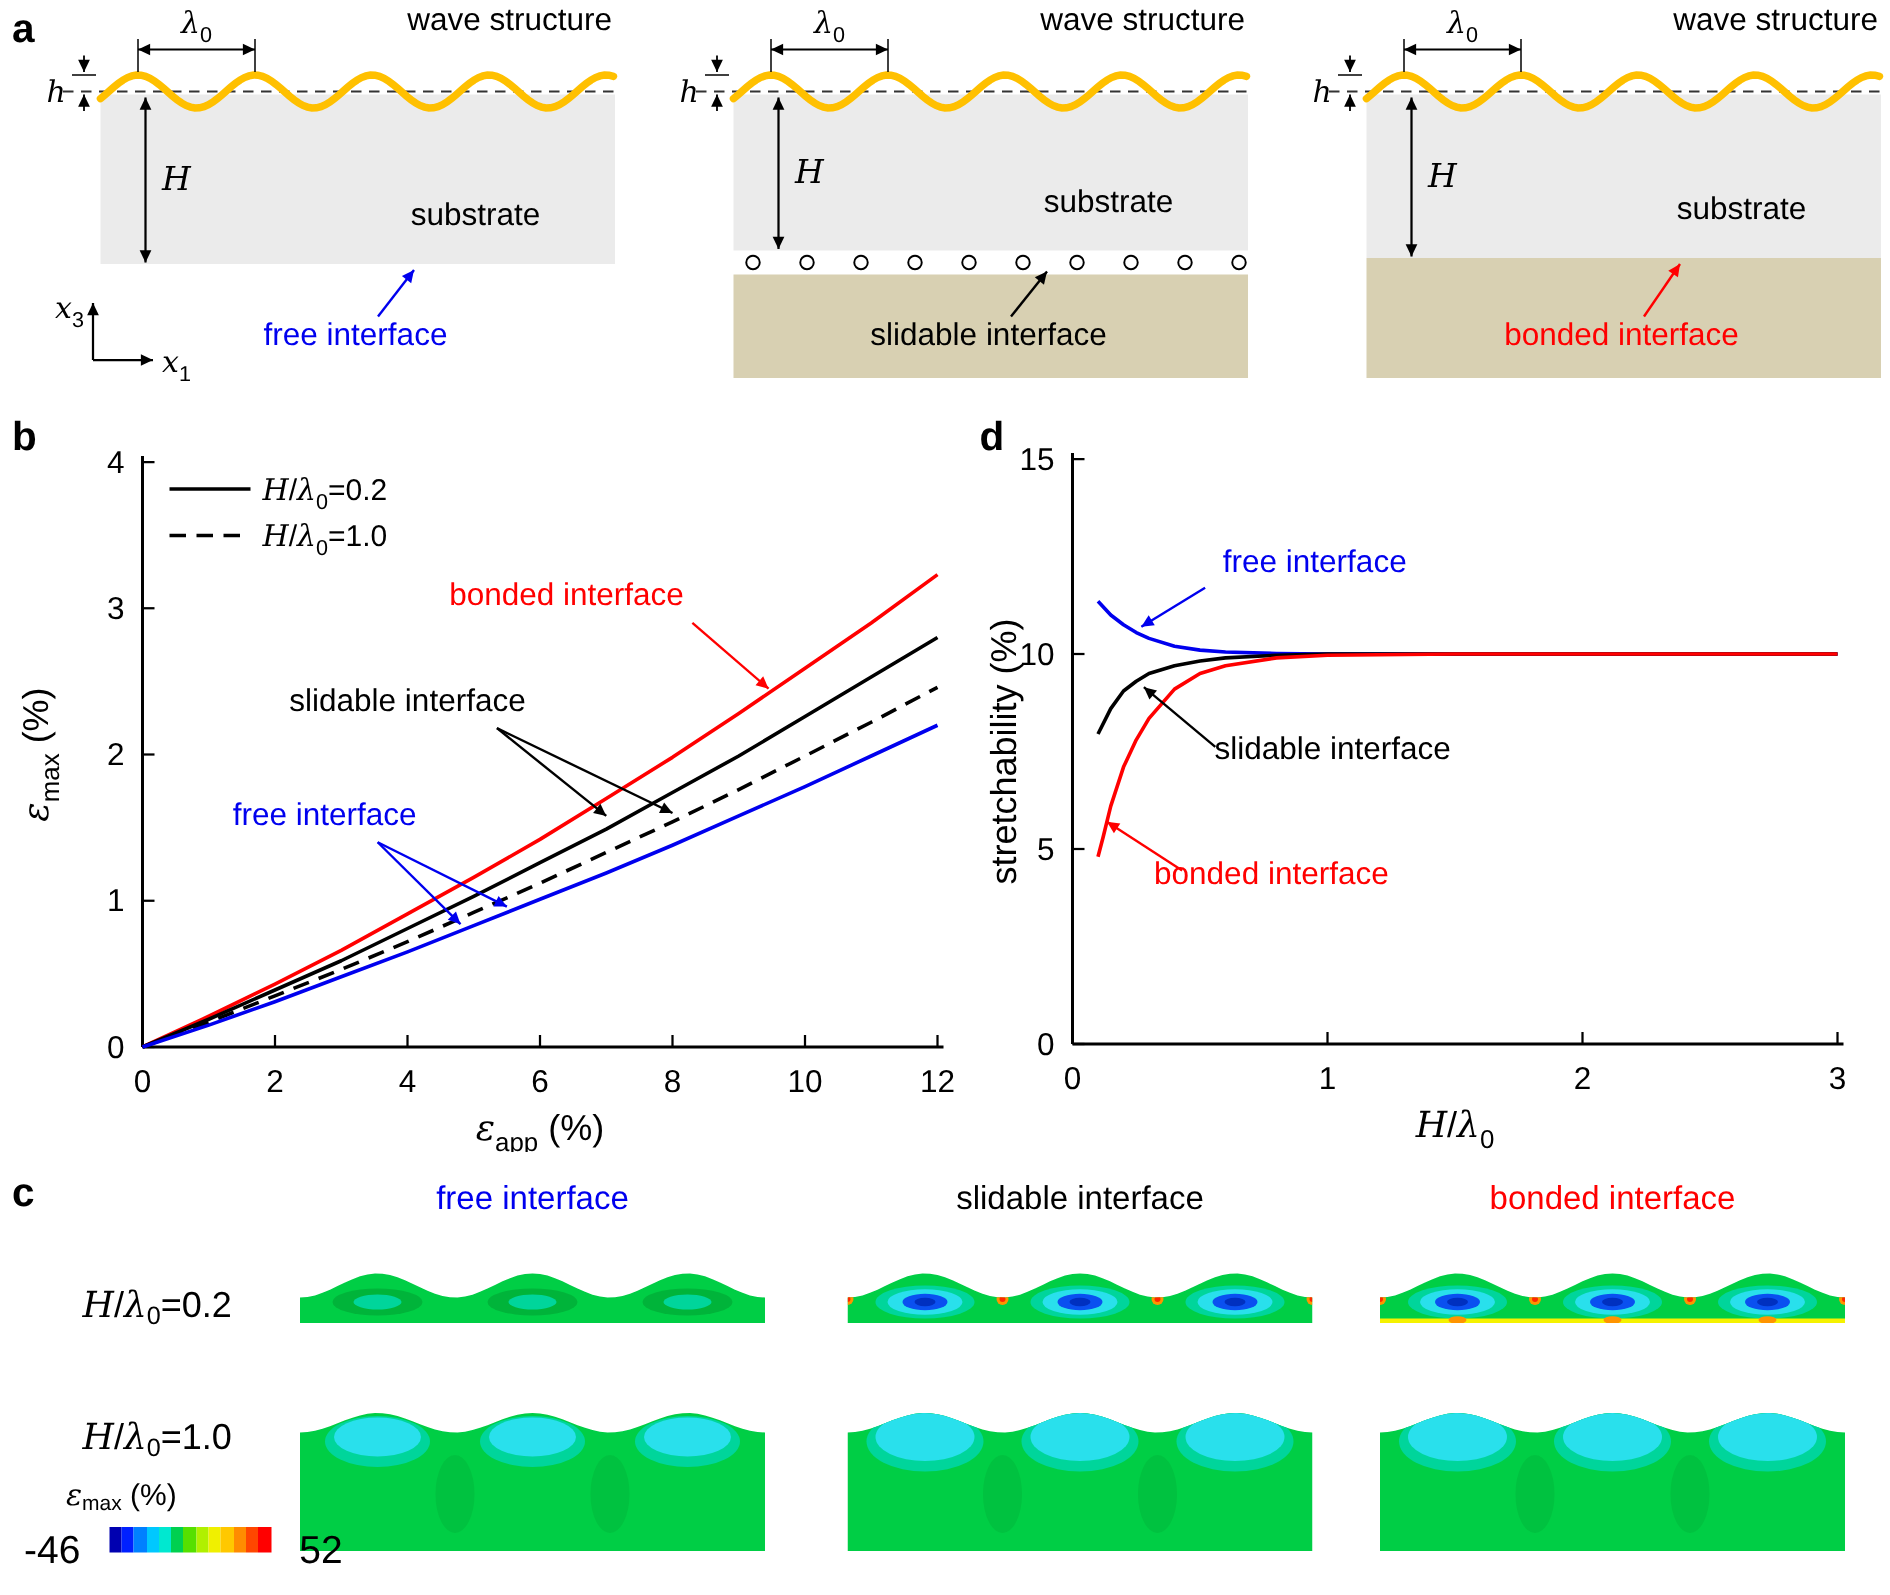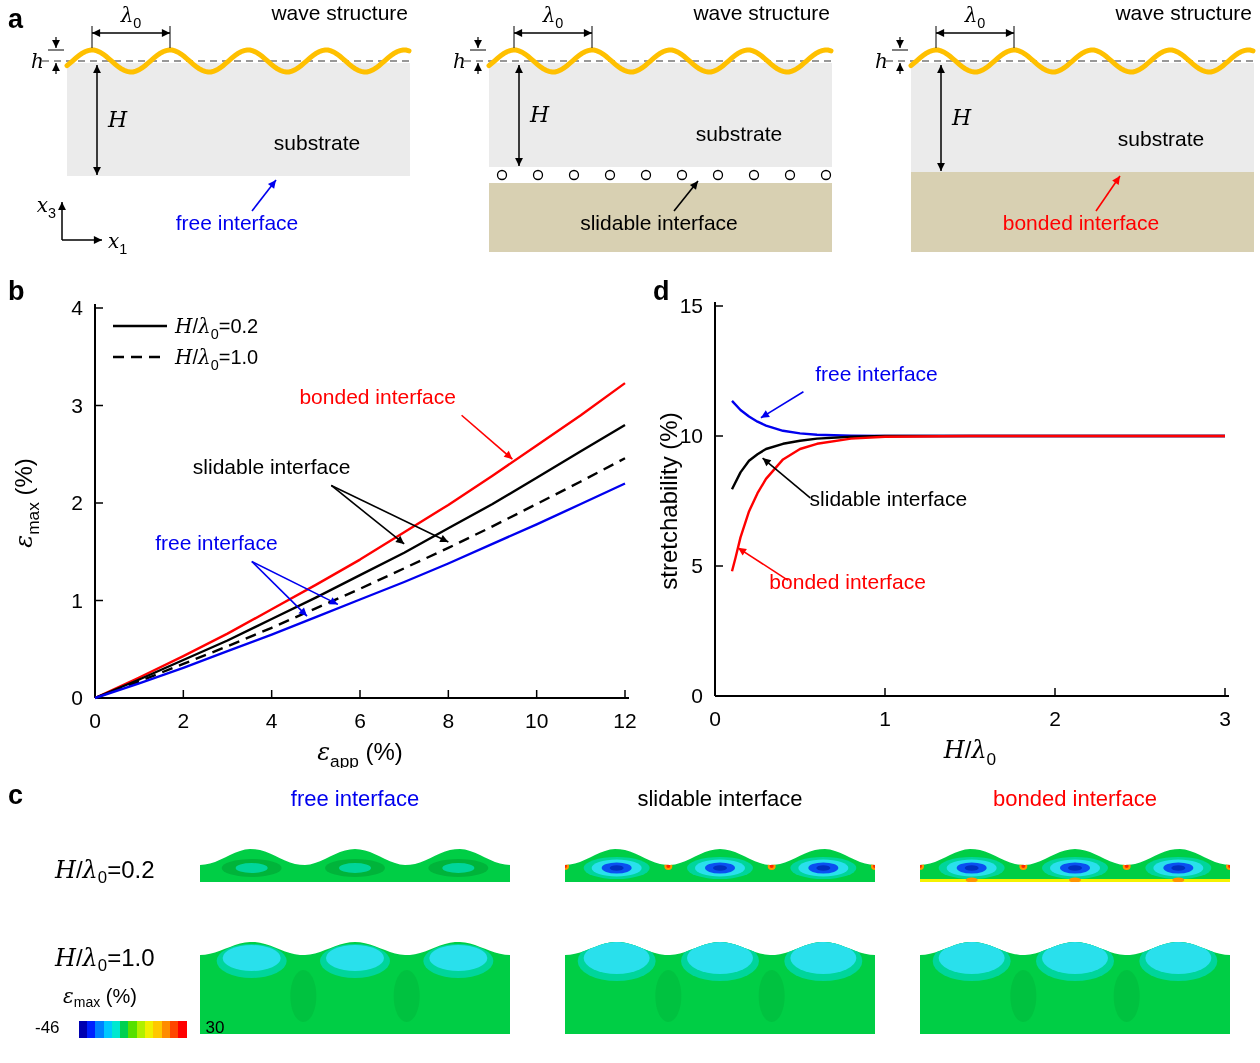--- a/index.html
+++ b/index.html
@@ -21,23 +21,23 @@
 .panel-c .plabel{left:8px;top:10px}
 .c-col-header{position:absolute;top:14px;width:310px;text-align:center;font-size:22px}
 .ch0{left:200px}.ch1{left:565px}.ch2{left:920px}
 .c-rowlabel{position:absolute;left:55px;font-size:24px}
 .r0{top:84px}.r1{top:172px}
 .c-plot{position:absolute;display:block}
 .thin{width:310px;height:38px}
 .tall{width:310px;height:100px}
 .cc0{left:200px}.cc1{left:565px}.cc2{left:920px}
 .rowA{top:72px}.rowB{top:162px}
-.colorbar{position:absolute;left:35px;top:212px}
+.colorbar{position:absolute;left:16px;top:212px}
 .cb-title{font-size:20px;padding-left:28px}
-.cb-row{display:flex;align-items:flex-end;gap:19px;margin-top:8px;font-size:17px}
+.cb-row{display:flex;align-items:flex-start;gap:19px;margin-top:8px;font-size:26px}
 .cb-bar{display:flex;width:108px;height:17px}
 .cb-seg{flex:1;height:100%}
 .mathit{font-family:"DejaVu Serif",serif;font-style:italic}
 .sub{font-size:0.7em;vertical-align:-0.28em}
 svg text{font-family:"Liberation Sans",sans-serif}
 </style>
 </head>
 <body>
 
 <div class="figure">
@@ -382,18 +382,18 @@
             <div class="cb-seg" style="background: rgb(0, 232, 208);"></div>
             <div class="cb-seg" style="background: rgb(0, 208, 80);"></div>
             <div class="cb-seg" style="background: rgb(85, 224, 0);"></div>
             <div class="cb-seg" style="background: rgb(176, 240, 0);"></div>
             <div class="cb-seg" style="background: rgb(240, 240, 0);"></div>
             <div class="cb-seg" style="background: rgb(255, 200, 0);"></div>
             <div class="cb-seg" style="background: rgb(255, 140, 0);"></div>
             <div class="cb-seg" style="background: rgb(255, 70, 0);"></div>
             <div class="cb-seg" style="background: rgb(255, 0, 0);"></div>
           </div>
-        <span>30</span>
+        <span>52</span>
       </div>
     </div>
   </section>
 
 </div>
 
 </body></html>

